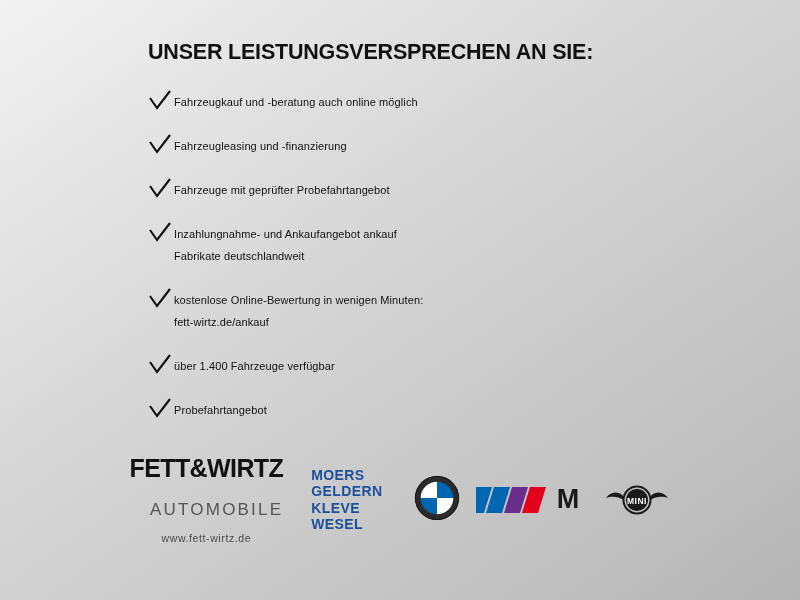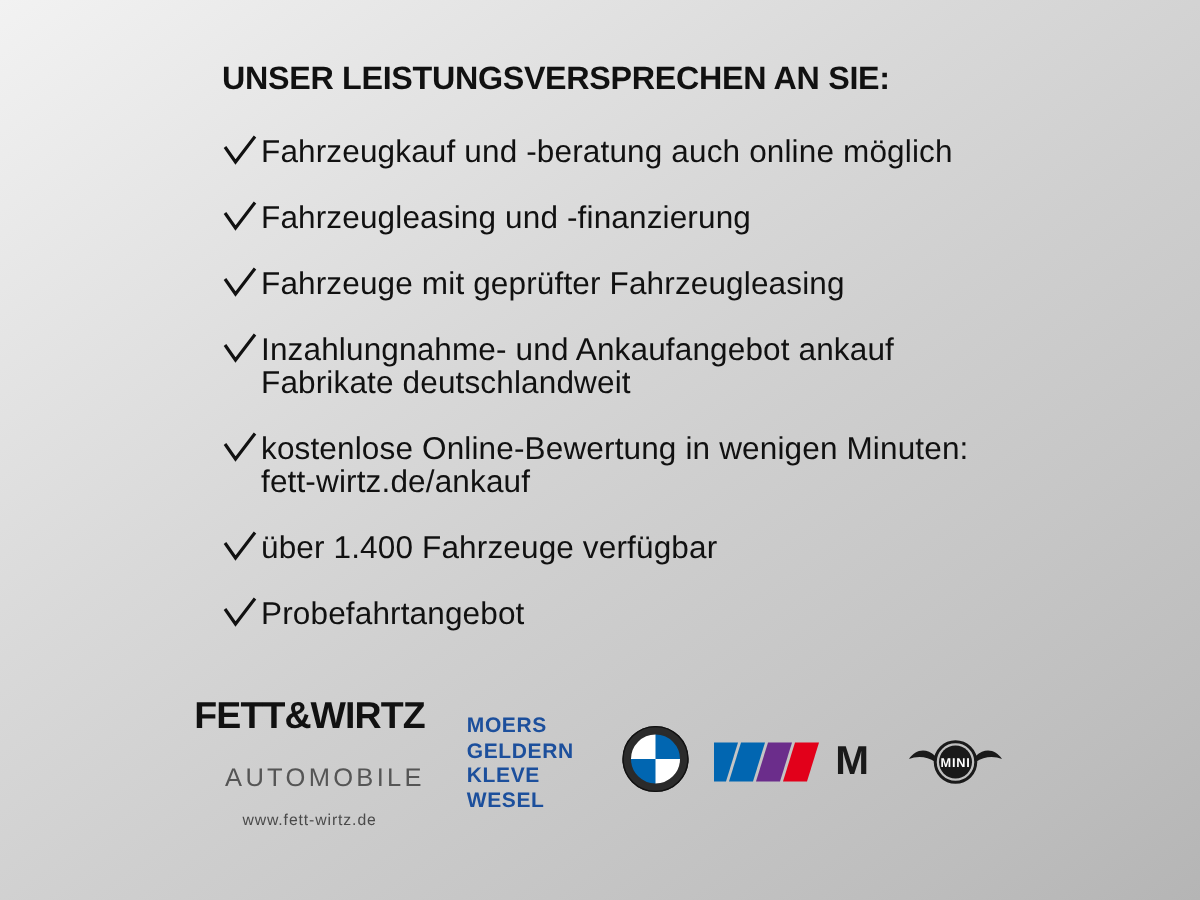--- a/index.html
+++ b/index.html
@@ -43,35 +43,35 @@
     width: 26px;
     flex: 0 0 26px;
     color: #111;
     font-size: 21px;
     line-height: 22px;
     font-weight: 400;
     transform: translateY(-1px);
   }
   .check svg { display: block; }
   .text {
-    font-size: 21px;
+    font-size: 11px;
     line-height: 22px;
     color: #111;
     white-space: pre-line;
     letter-spacing: 0.1px;
   }
   
   .footer {
     position: absolute;
     left: 0;
     bottom: 0;
     width: 800px;
     height: 96px;
     display: flex;
-    align-items: flex-end;
+    align-items: flex-start;
     justify-content: center;
     gap: 0;
   }
   .brandblock {
     display: flex;
     align-items: center;
     gap: 18px;
   }
   .fw {
     text-align: center;
@@ -145,21 +145,21 @@
       <span class="text">Fahrzeugleasing und -finanzierung</span>
     </div>
 
 
     <div class="item">
       <span class="check">
         <svg width="24" height="22" viewBox="0 0 24 22">
             <path d="M2 8 L9 18 L22 1" fill="none" stroke="#111" stroke-width="2.1"></path>
           </svg>
       </span>
-      <span class="text">Fahrzeuge mit geprüfter Fahrzeugleasing</span>
+      <span class="text">Fahrzeuge mit geprüfter Probefahrtangebot</span>
     </div>
 
     <div class="item">
       <span class="check">
         <svg width="24" height="22" viewBox="0 0 24 22">
             <path d="M2 8 L9 18 L22 1" fill="none" stroke="#111" stroke-width="2.1"></path>
           </svg>
       </span>
       <span class="text">Inzahlungnahme- und Ankaufangebot ankauf
 Fabrikate deutschlandweit</span>

